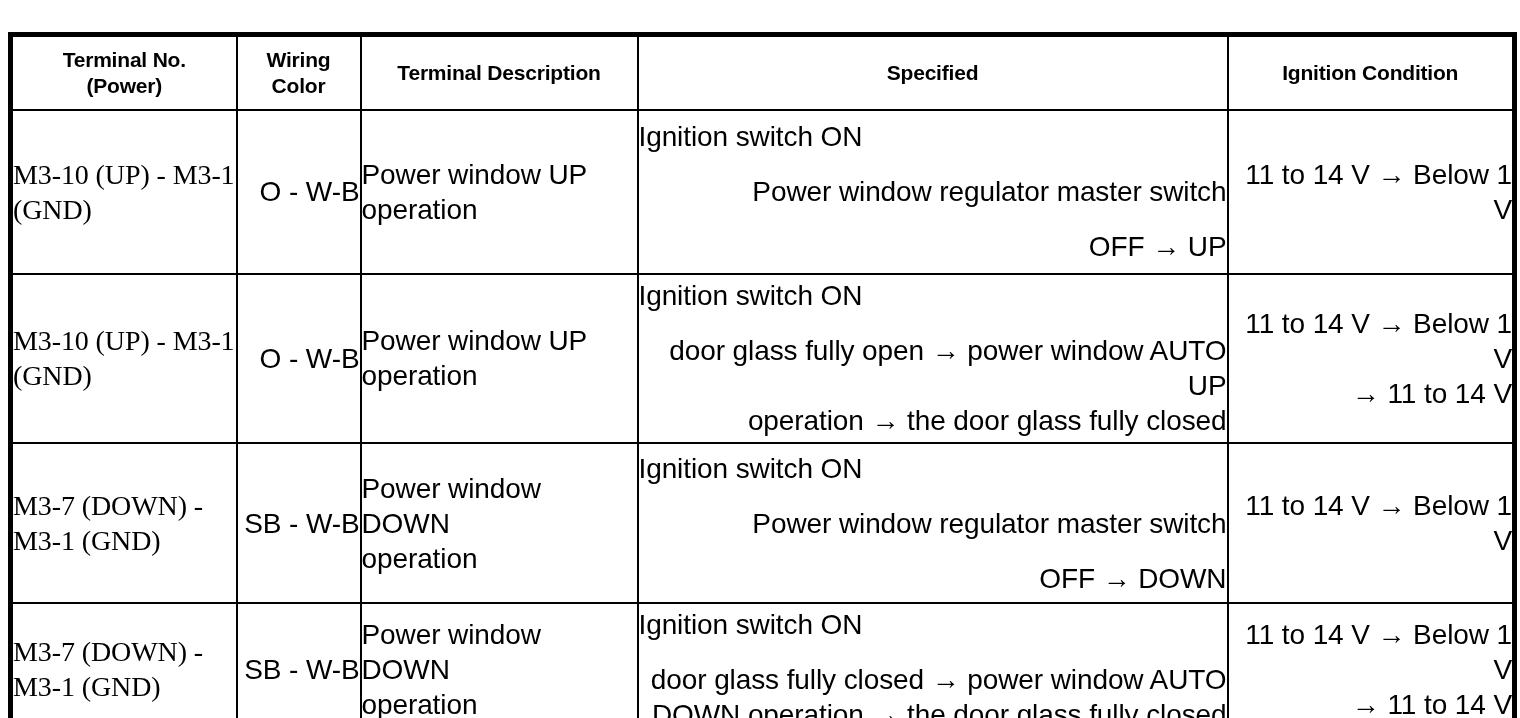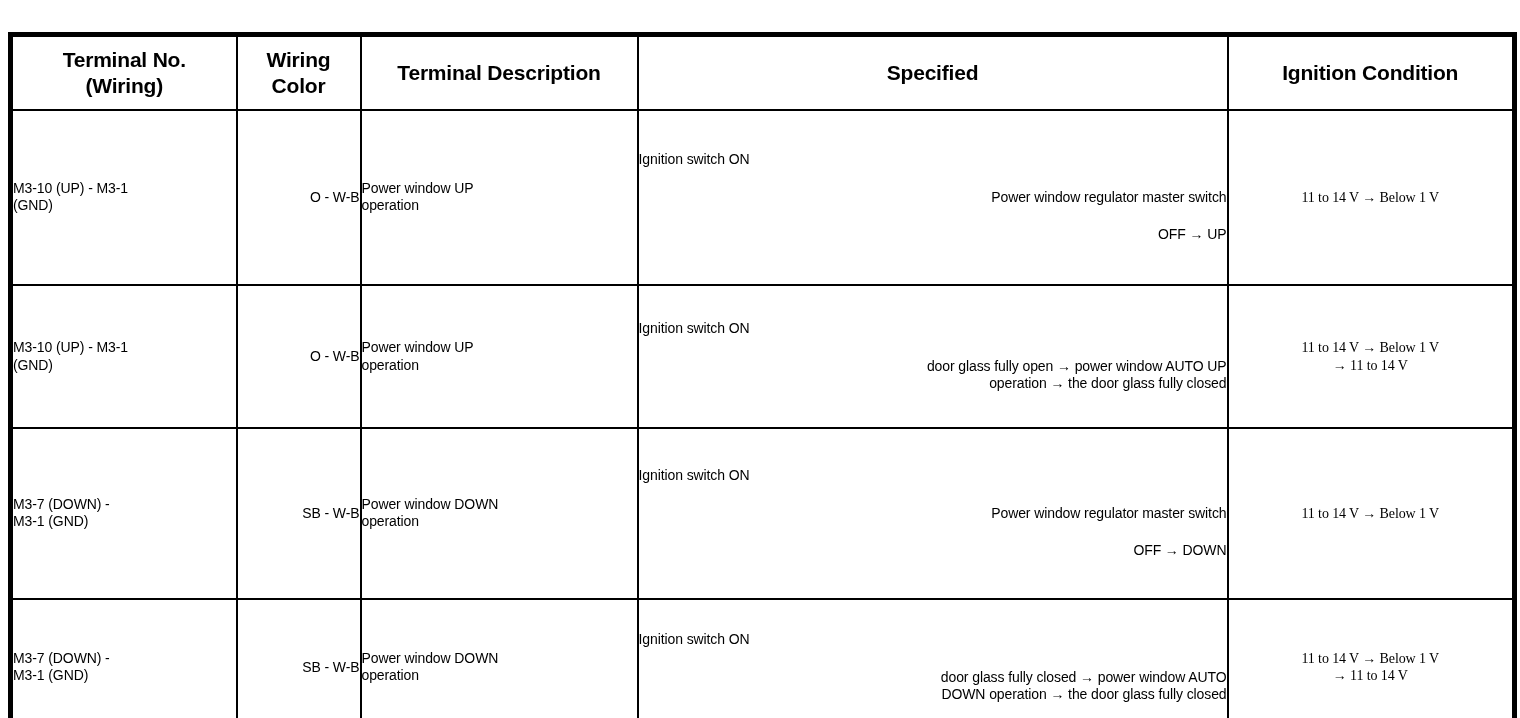--- a/index.html
+++ b/index.html
@@ -55,46 +55,46 @@
     line-height: 1.22;
     text-align: center;
     letter-spacing: -0.2px;
     height: 72px;
     padding: 2px 4px;
   }
   thead th .hl { display: block; }
 
   
   tbody td {
-    font-size: 14px;
+    font-size: 28px;
     line-height: 1.25;
     letter-spacing: -0.1px;
   }
 
   td.cell-terminal {
     padding: 0 4px 0 6px;
     text-align: left;
+    font-family: Liberation Serif, serif;
   }
   td.cell-wiring {
     padding: 0 4px 0 7px;
     text-align: right;
   }
   td.cell-desc {
     padding: 0 6px 0 12px;
     text-align: left;
   }
   td.cell-cond {
     padding: 8px 6px 8px 9px;
     text-align: left;
     vertical-align: top;
   }
   td.cell-spec {
     padding: 0 6px 0 9px;
-    text-align: center;
-    font-family: Liberation Serif, serif;
+    text-align: right;
   }
 
   
   .cond-block { display: block; }
   .cond-line  { display: block; }
   .cond-block + .cond-block { margin-top: 20px; text-align: right; }
 
   
   .ln { display: block; }
 
@@ -120,21 +120,21 @@
       <col class="c-terminal">
       <col class="c-wiring">
       <col class="c-desc">
       <col class="c-cond">
       <col class="c-spec">
     </colgroup>
     <thead>
       <tr>
         <th>
           <span class="hl">Terminal No.</span>
-          <span class="hl">(Wiring)</span>
+          <span class="hl">(Power)</span>
         </th>
         <th>
           <span class="hl">Wiring</span>
           <span class="hl">Color</span>
         </th>
         <th>Terminal Description</th>
         <th>Specified</th>
         <th>Ignition Condition</th>
       </tr>
     </thead>

